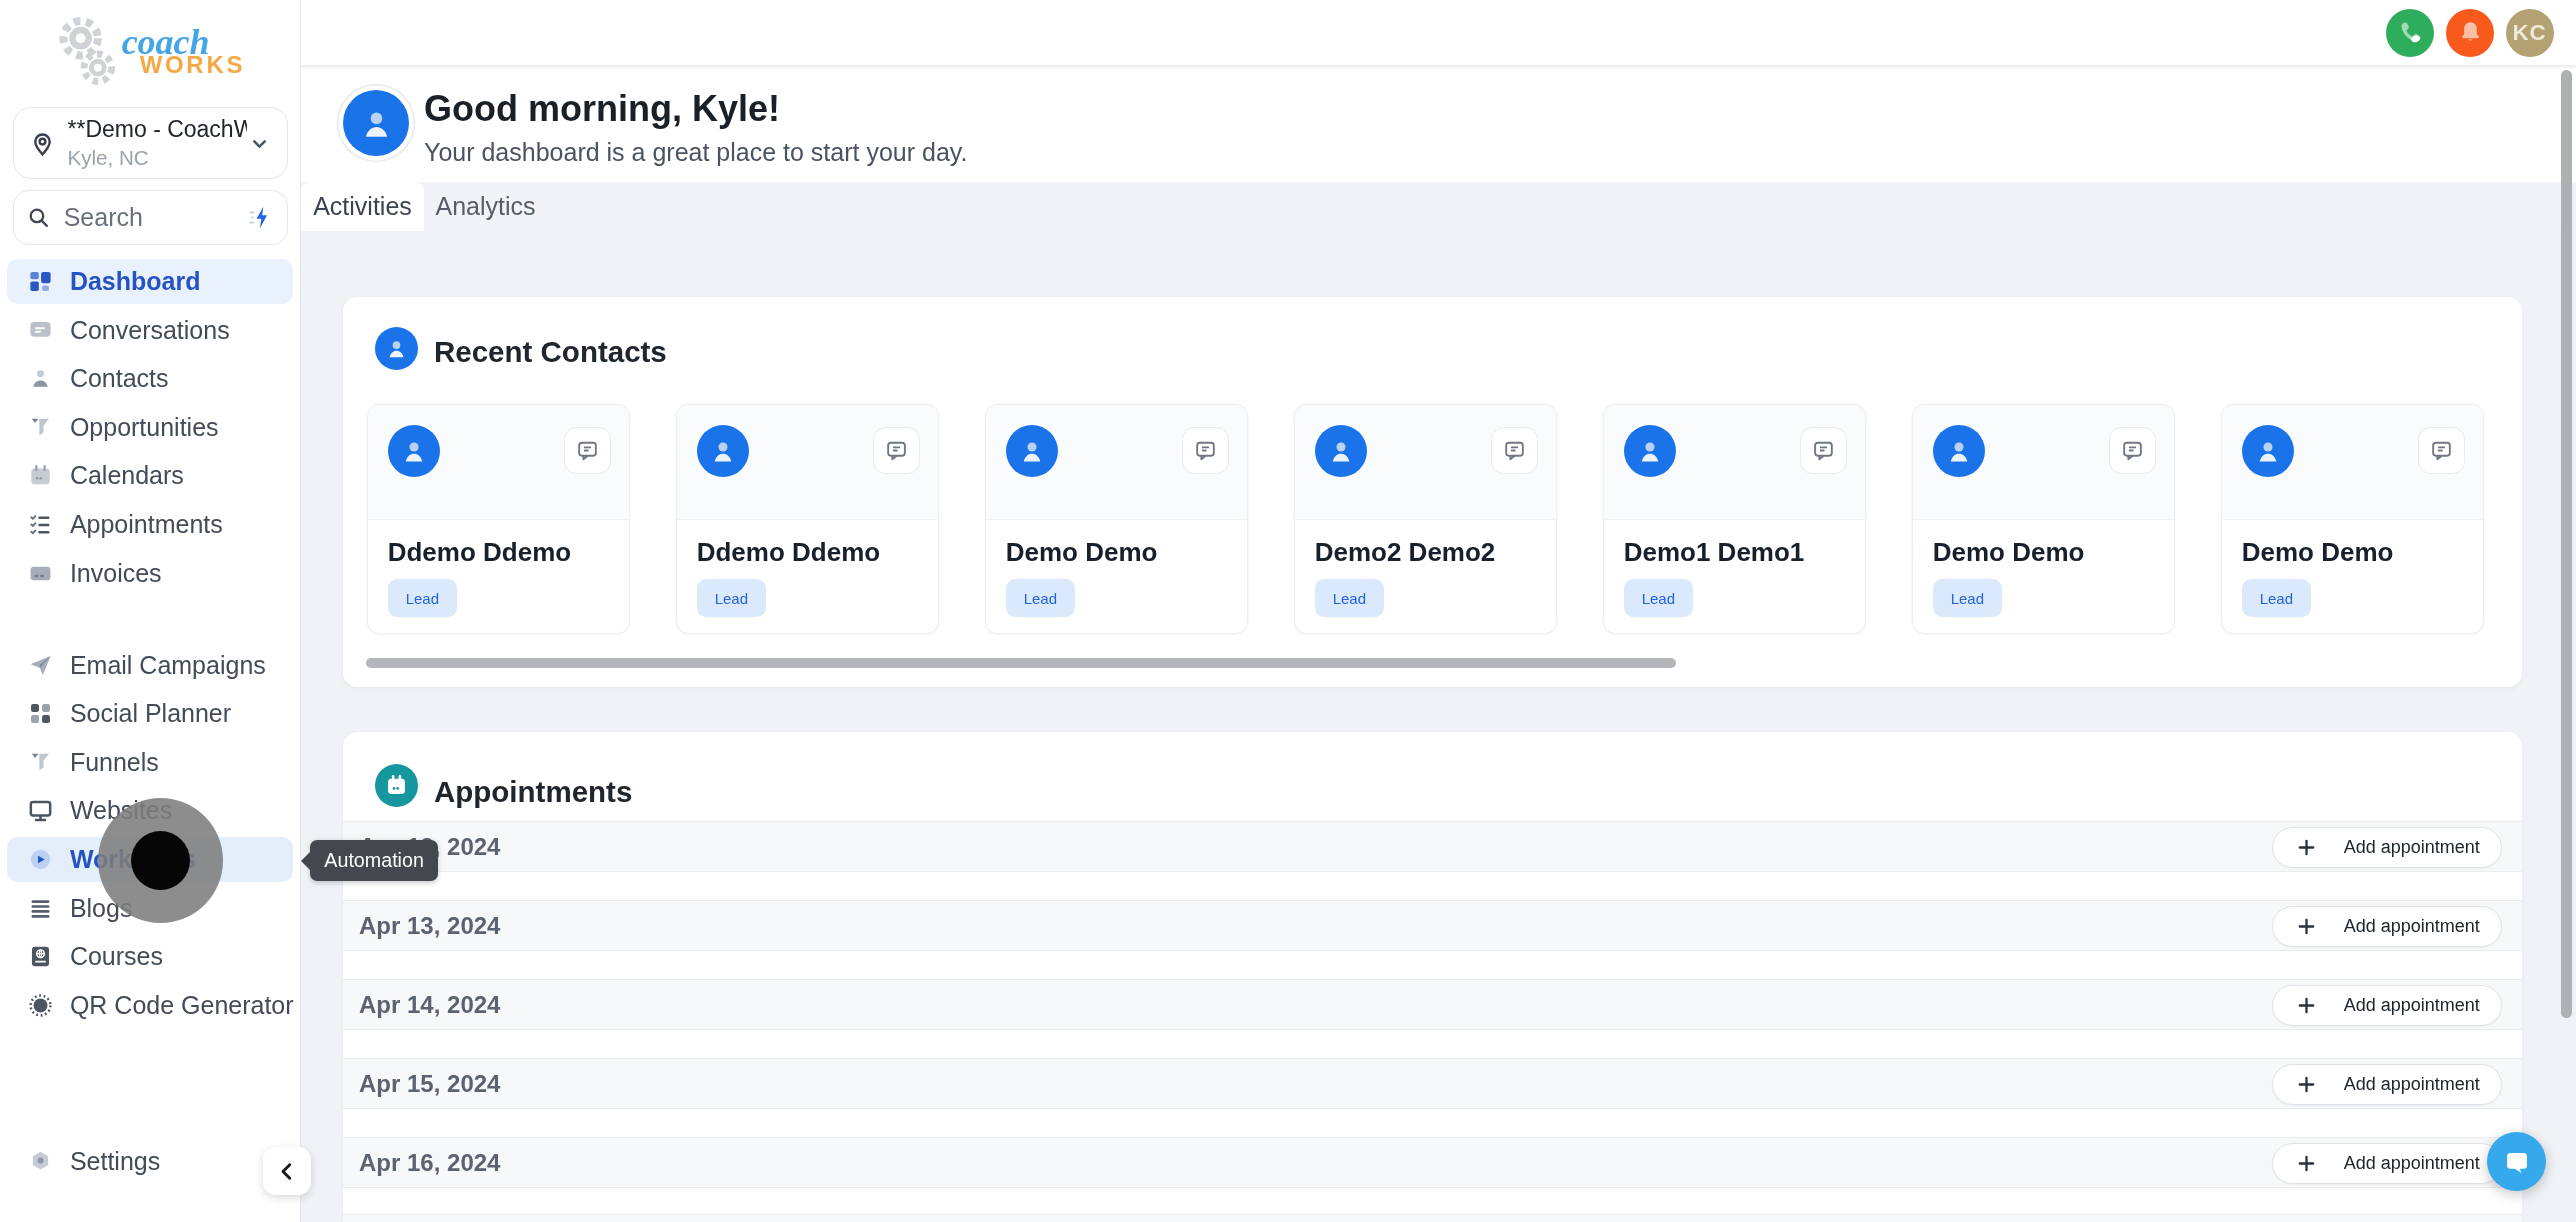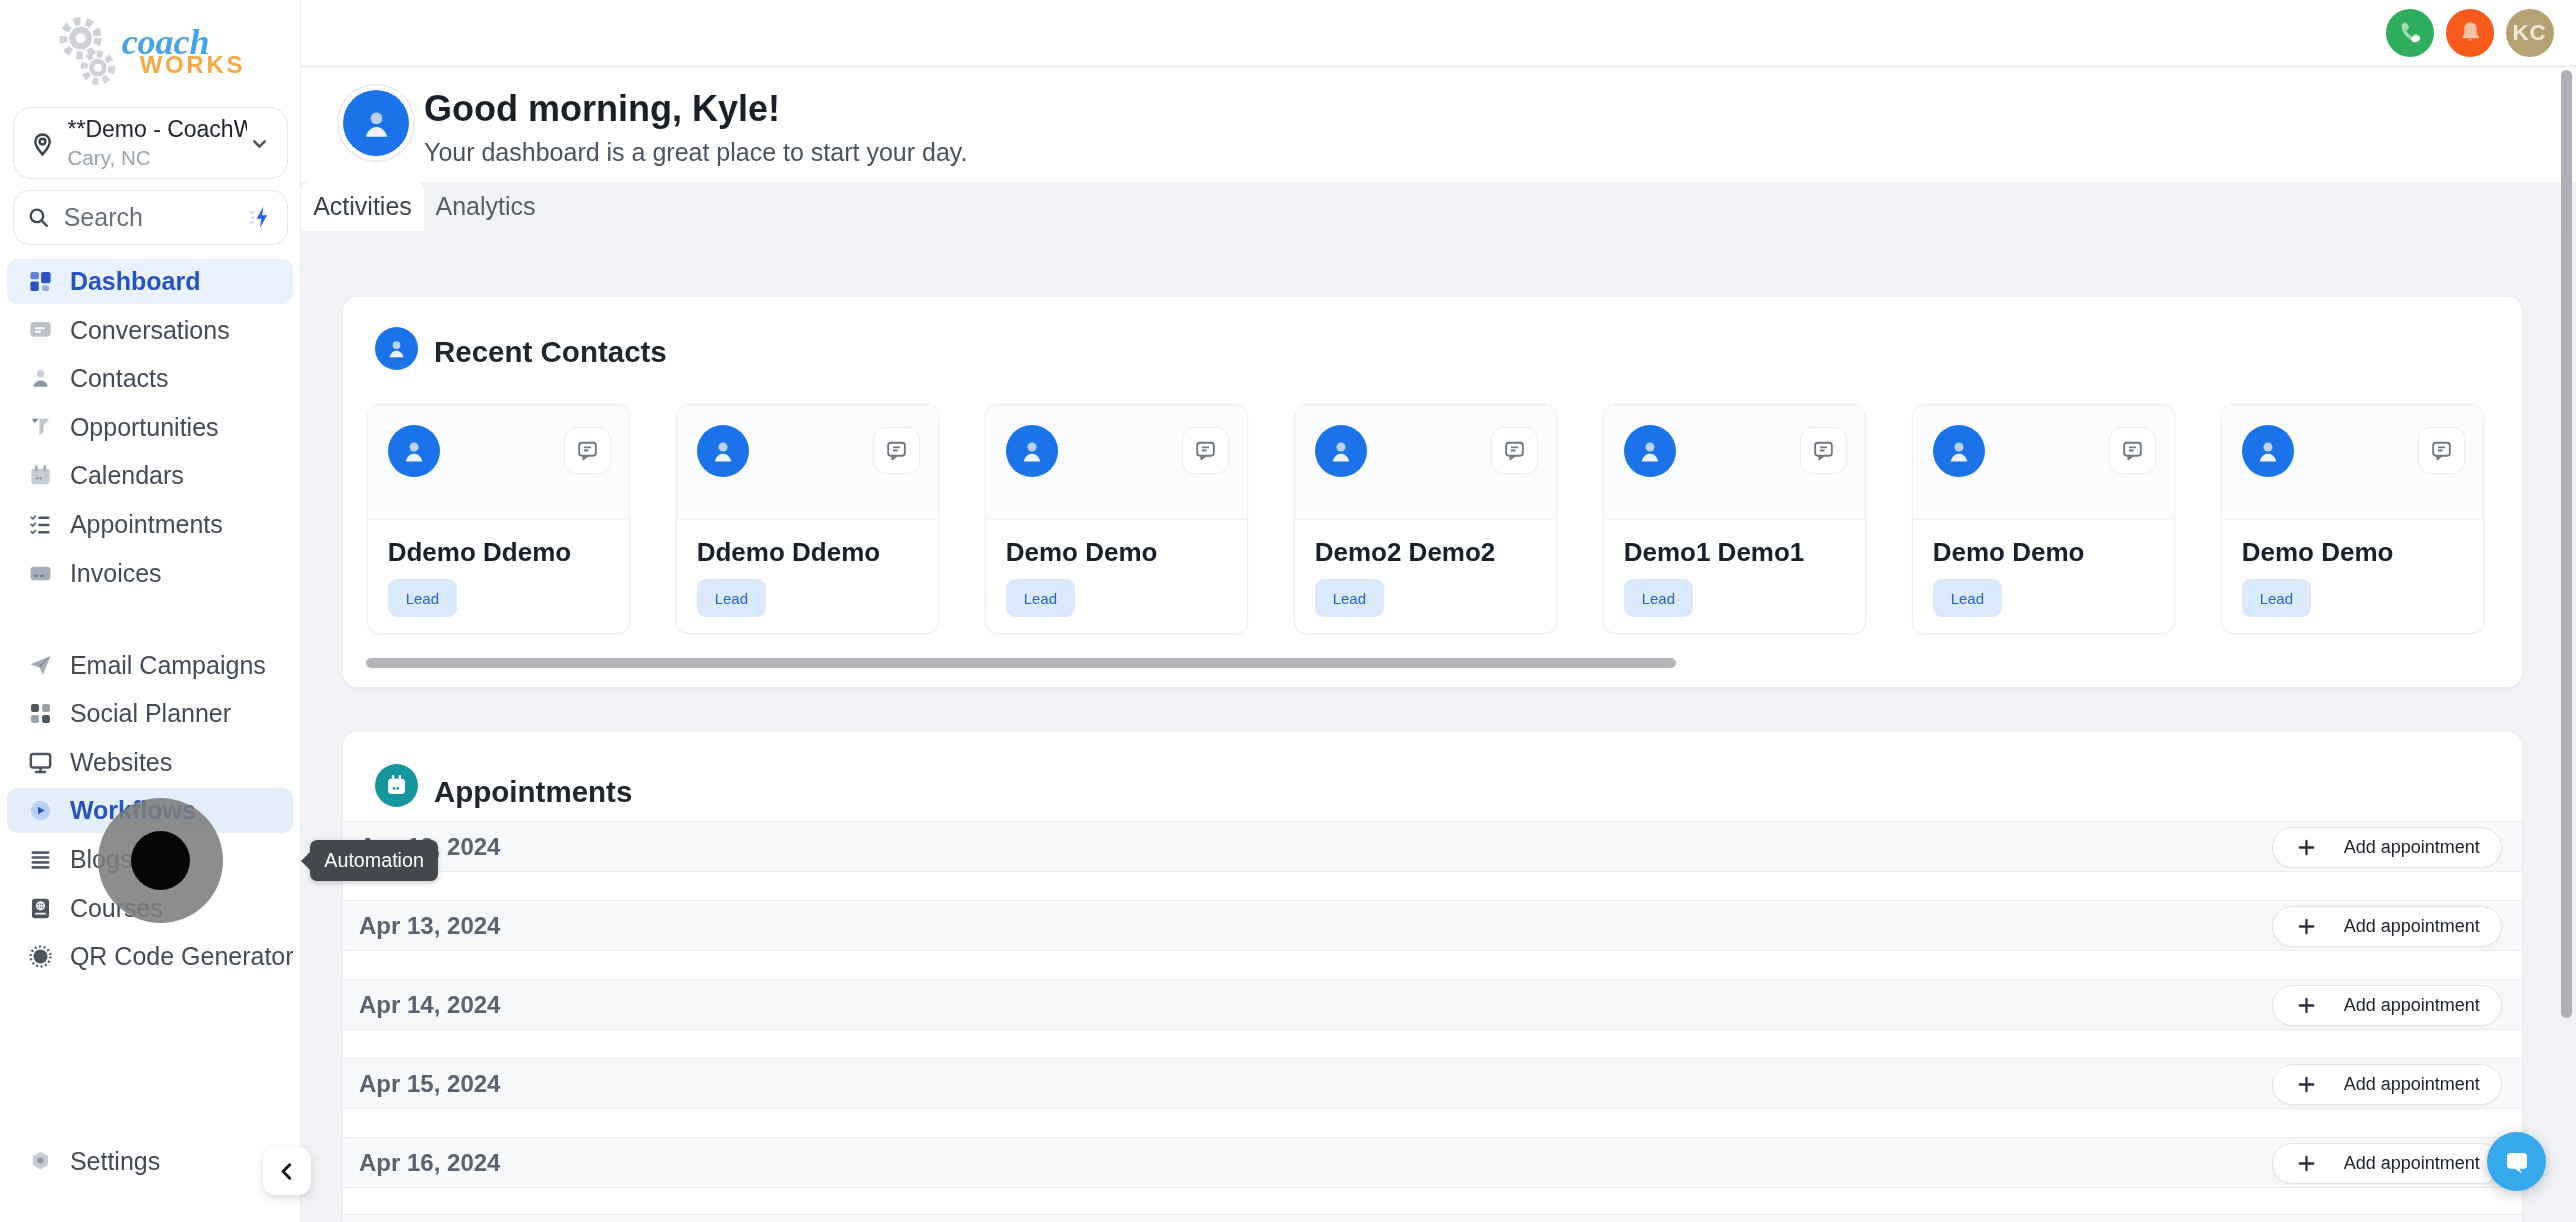--- a/index.html
+++ b/index.html
@@ -131,21 +131,21 @@
 
     <div class="loc">
       <span>
         <svg width="29" height="29" viewBox="0 0 24 24">
           <path d="M12 21c-4-4.4-6-7.7-6-10.4a6 6 0 1112 0C18 13.3 16 16.6 12 21z" fill="none" stroke="#3a414c" stroke-width="2"></path>
           <circle cx="12" cy="10.4" r="2.4" fill="none" stroke="#3a414c" stroke-width="2"></circle>
         </svg>
       </span>
       <div class="loc-texts">
         <div class="loc-name">**Demo - CoachW...</div>
-        <div class="loc-city">Cary, NC</div>
+        <div class="loc-city">Kyle, NC</div>
       </div>
       <span>
         <svg width="25" height="25" viewBox="0 0 24 24">
           <polyline points="7,10 12,15 17,10" fill="none" stroke="#4b5563" stroke-width="2.4" stroke-linecap="round" stroke-linejoin="round"></polyline>
         </svg>
       </span>
     </div>
 
     <div class="searchbox">
       <span>
@@ -257,20 +257,29 @@
               <rect x="13.4" y="3.6" width="7" height="7" rx="1.8" fill="#9aa2ae"></rect>
               <rect x="3.6" y="13.4" width="7" height="7" rx="1.8" fill="#9aa2ae"></rect>
               <rect x="13.4" y="13.4" width="7" height="7" rx="1.8" fill="#4d5561"></rect>
             </svg>
         </span>
         <span class="mi-label">Social Planner</span>
       </div>
       <div class="menu-item">
         <span>
           <svg viewBox="0 0 24 24">
+              <path d="M4.3 4.3h5.9L7 8z" fill="#7c8490"></path>
+              <path d="M11 4.3h8.7l-5 6v6l-3.7 2.8v-8.8z" fill="#c0c6cf"></path>
+            </svg>
+        </span>
+        <span class="mi-label">Funnels</span>
+      </div>
+      <div class="menu-item">
+        <span>
+          <svg viewBox="0 0 24 24">
               <rect x="3.4" y="4.4" width="17.2" height="12" rx="2" fill="none" stroke="#4d5561" stroke-width="2.2"></rect>
               <line x1="12" y1="16.8" x2="12" y2="19.6" stroke="#4d5561" stroke-width="2.2"></line>
               <line x1="8" y1="20.4" x2="16" y2="20.4" stroke="#4d5561" stroke-width="2.2" stroke-linecap="round"></line>
             </svg>
         </span>
         <span class="mi-label">Websites</span>
       </div>
       <div class="menu-item hovered">
         <span>
           <svg viewBox="0 0 24 24">

